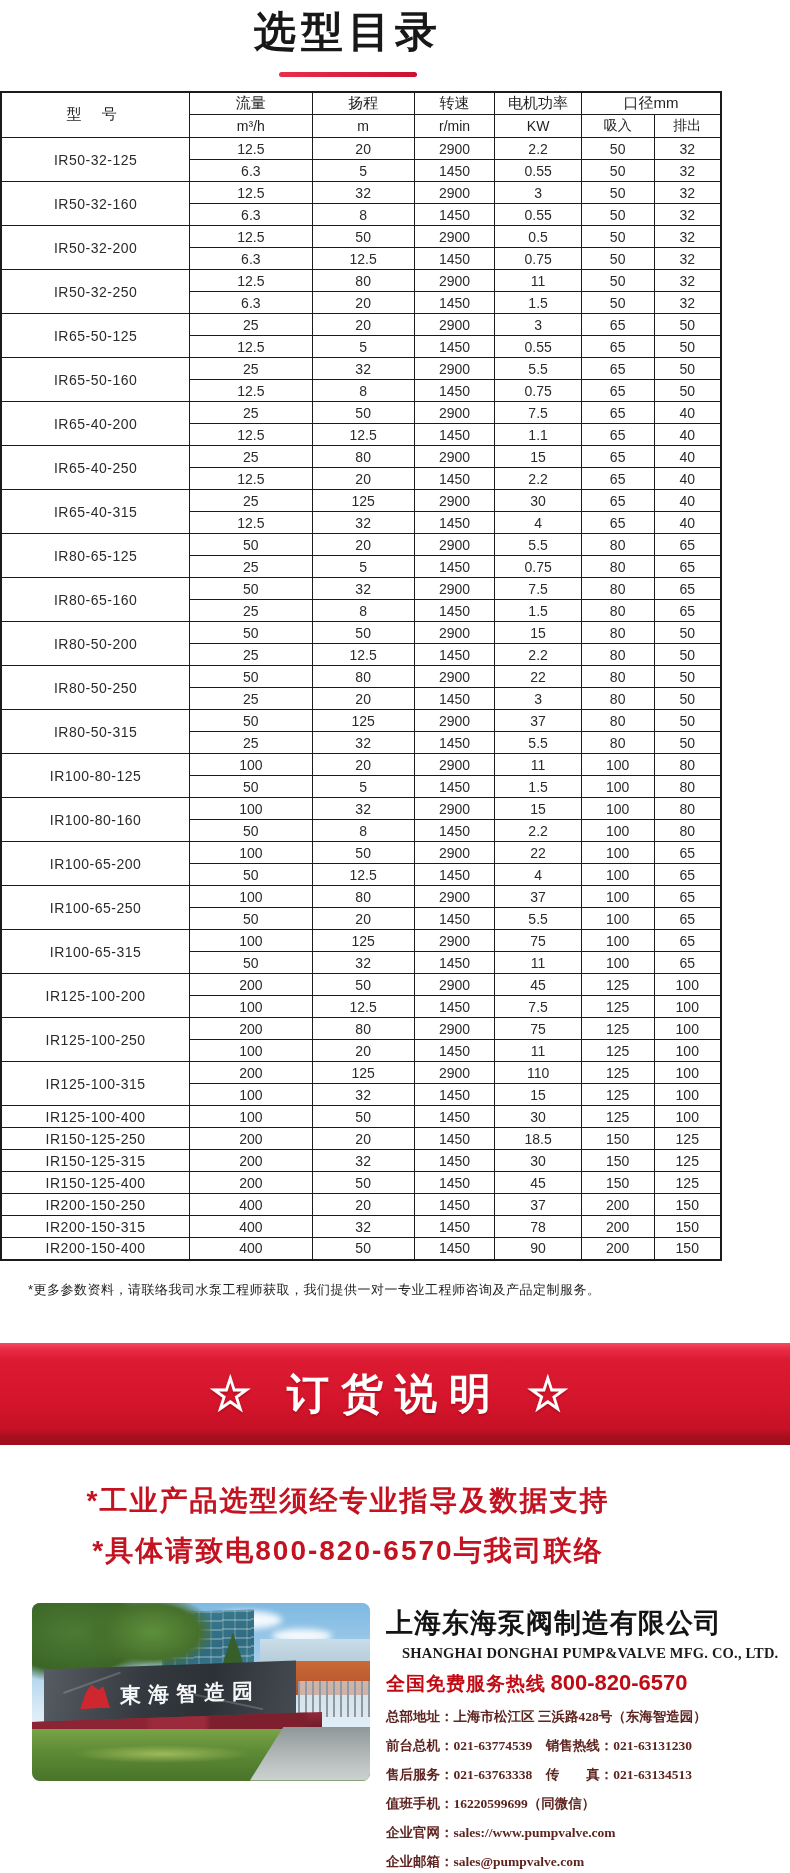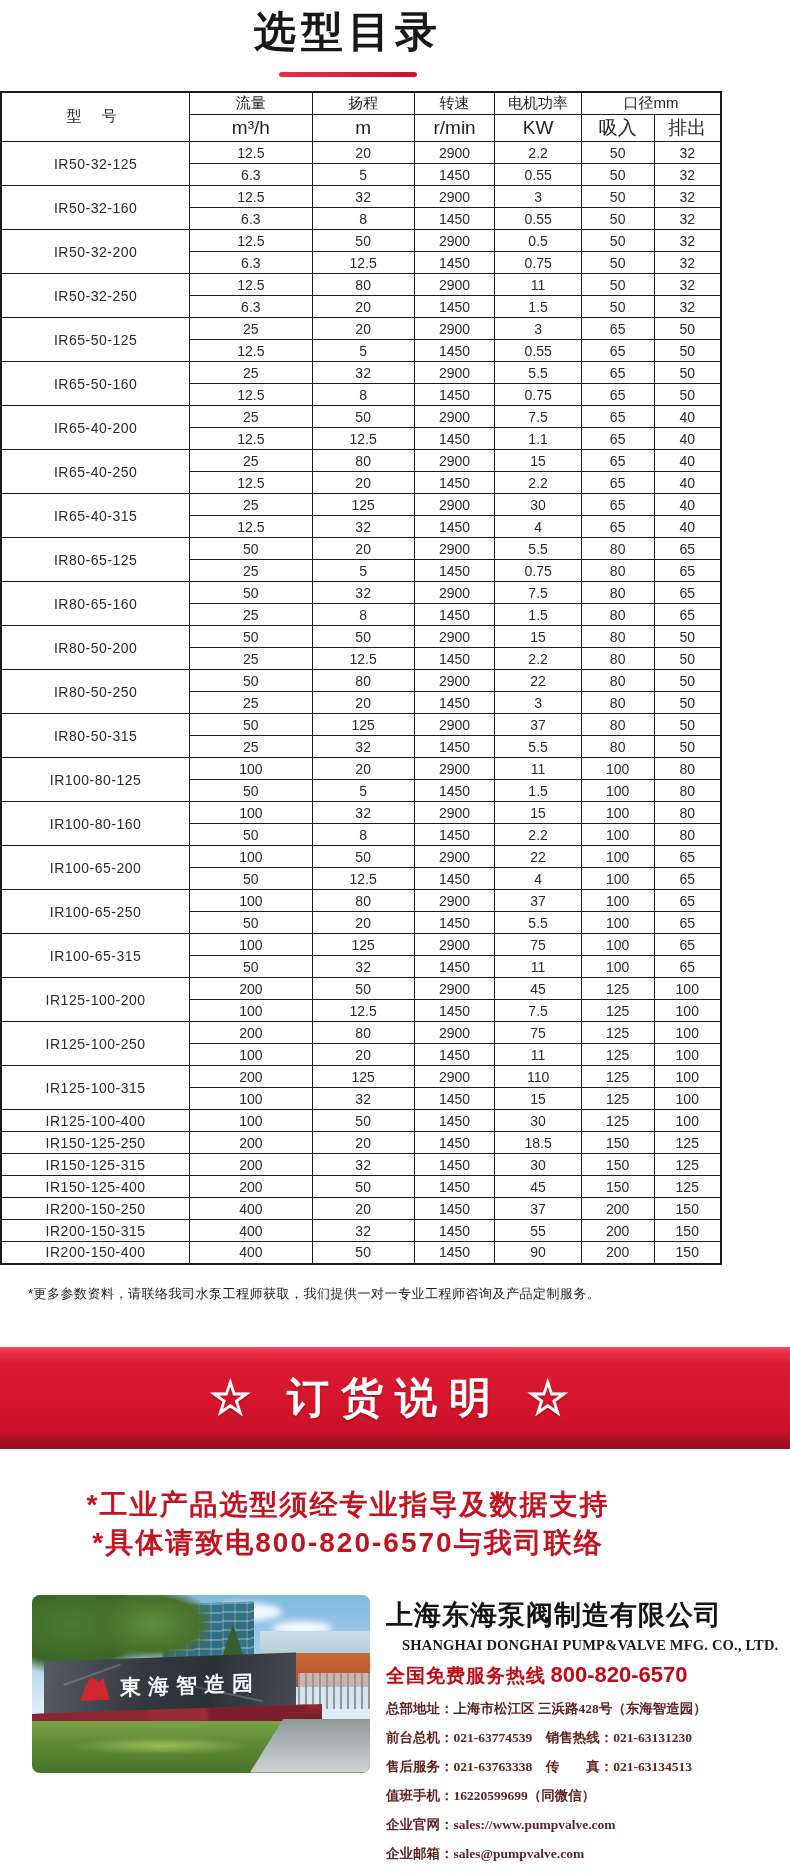--- a/index.html
+++ b/index.html
@@ -24,21 +24,21 @@
   
   table.spec {
     width:722px; margin:14px auto 0; border-collapse:collapse;
     border:2px solid #1b1b1b; table-layout:fixed;
   }
   table.spec th, table.spec td {
     border:1px solid #1b1b1b; text-align:center; vertical-align:middle;
     font-weight:400; color:#2a2a2a; padding:0;
   }
   table.spec thead th { font-size:15px; height:23px; color:#1f1f1f; }
-  table.spec thead tr.units th { font-size:19px; }
+  table.spec thead tr.units th { font-size:14px; }
   th.model-head { font-size:16px; letter-spacing:8px; }
   table.spec tbody td { font-size:14px; height:22px; }
   td.model-cell { font-size:14.5px; letter-spacing:0.5px; }
 
   
   .note {
     margin:20px 0 0 28px; font-size:13px; color:#1d1d1d; letter-spacing:0.5px;
   }
 
   
@@ -50,21 +50,21 @@
   }
   .banner-text {
     color:#ffffff; font-size:42px; font-weight:900; letter-spacing:12px;
     text-shadow:0 2px 2px rgba(120,0,10,0.35);
   }
 
   
   .notices { margin-top:42px; text-align:center; }
   .notice-line {
     font-size:28px; font-weight:900; color:#c31220; letter-spacing:2px;
-    line-height:1.0; margin-top:10px;
+    line-height:1.0; margin-top:22px;
   }
   .notice-line:first-child { margin-top:0; }
 
   
   .company { display:flex; margin:38px 24px 0 32px; gap:16px; }
 
   
   .photo {
     position:relative; width:338px; height:178px; border-radius:8px;
     overflow:hidden; flex:0 0 auto; background:#bcd9ec;
@@ -589,21 +589,21 @@
           <td>1450</td>
           <td>37</td>
           <td>200</td>
           <td>150</td>
         </tr>
         <tr>
           <td rowspan="1" class="model-cell">IR200-150-315</td>
           <td>400</td>
           <td>32</td>
           <td>1450</td>
-          <td>55</td>
+          <td>78</td>
           <td>200</td>
           <td>150</td>
         </tr>
         <tr>
           <td rowspan="1" class="model-cell">IR200-150-400</td>
           <td>400</td>
           <td>50</td>
           <td>1450</td>
           <td>90</td>
           <td>200</td>

